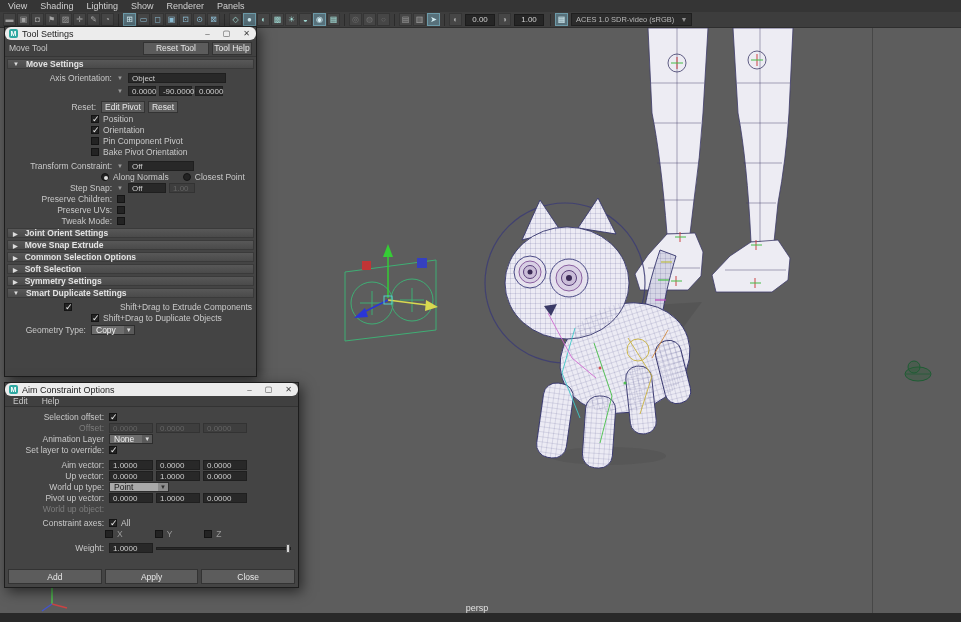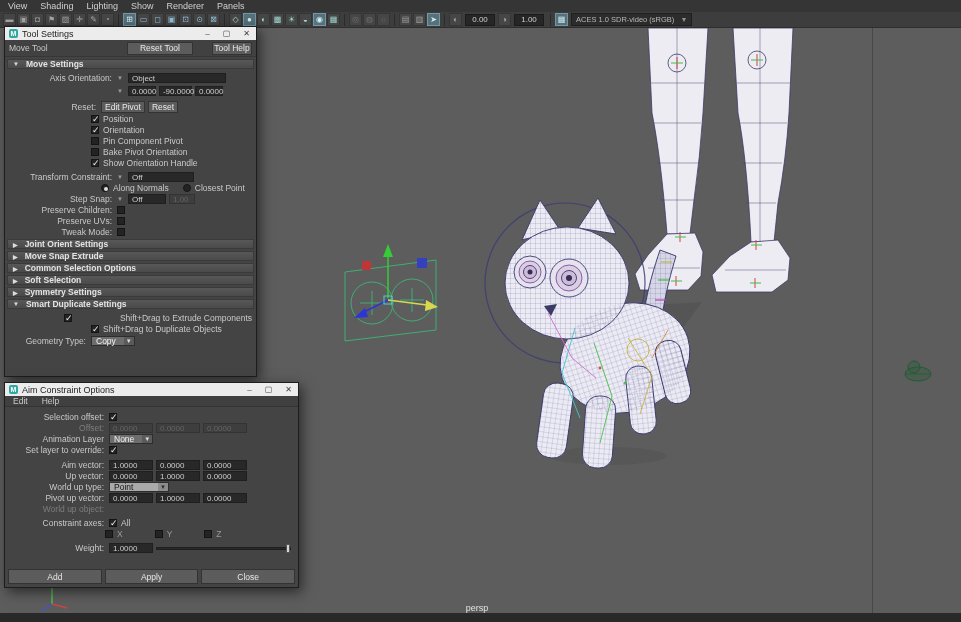--- a/index.html
+++ b/index.html
@@ -31,21 +31,21 @@
   
   #viewport { position:absolute; top:28px; left:0; width:961px; height:585px; background:#5d5d5d; }
   #vline { position:absolute; top:28px; right:9px; width:1px; height:585px; background:#474747; }
   #bottomstrip { position:absolute; top:613px; left:0; width:961px; height:9px; background:#292929; }
   #persp-label { position:absolute; top:603px; left:432px; width:90px; text-align:center;
                  font-size:9px; color:#e2e2e2; z-index:4; }
 
   
   .win { position:absolute; background:#444444; border:1px solid #1d1d1d;
          box-shadow:3px 4px 12px rgba(0,0,0,.55); font-size:8.5px; color:#c9c9c9; z-index:10; }
-  .tbarw { height:13px; background:#ececec; display:flex; align-items:center; padding:0 4px; color:#1d1d1d; }
+  .tbarw { height:13px; background:#ececec; display:flex; align-items:center; padding:0 4px; color:#1d1d1d;border-radius:6px; }
   .mlogo { width:9px; height:9px; background:#2fa9a2; color:#fff; border-radius:2px; font-size:7px;
            font-weight:bold; display:flex; align-items:center; justify-content:center; margin-right:4px; }
   .wtitle { font-size:9px; }
   .wbtns { margin-left:auto; display:flex; gap:13px; color:#3c3c3c; font-size:8px; padding-right:2px; }
   .row { display:flex; align-items:center; height:10px; margin:1px 4px; white-space:nowrap; }
   .lbl { text-align:right; padding-right:5px; color:#c9c9c9; flex:0 0 auto; }
   .lbl.dim { color:#7d7d7d; }
   .fld { background:#282828; color:#cccccc; height:10px; line-height:10px; padding:0 3px;
          margin-right:3px; font-size:8px; border:1px solid #1f1f1f; flex:0 0 auto; }
   .fld.dis { background:#3e3e3e; color:#646464; border-color:#333; }
@@ -294,21 +294,21 @@
       <div class="mlogo">M</div>
       <span class="wtitle">Tool Settings</span>
       <div class="wbtns">
         <span>–</span>
         <span>▢</span>
         <span>✕</span>
       </div>
     </div>
     <div id="ts-movetool">
       <span>Move Tool</span>
-      <div style="margin-left:auto; display:flex; gap:19px;">
+      <div style="margin-left:auto; display:flex; gap:3px;">
         <div class="btn" style="width:66px;">Reset Tool</div>
         <div class="btn" style="width:40px;">Tool Help</div>
       </div>
     </div>
 
     <div class="sect">
       <span class="tri">▼</span>
       <span>Move Settings</span>
     </div>
 
@@ -342,25 +342,20 @@
       </div>
     <div class="row">
         <span style="width:82px;"></span>
       <span class="cb"></span>
       <span>Pin Component Pivot</span>
       </div>
     <div class="row">
         <span style="width:82px;"></span>
       <span class="cb"></span>
       <span>Bake Pivot Orientation</span>
-      </div>
-    <div class="row">
-        <span style="width:82px;"></span>
-      <span class="cb on"></span>
-      <span>Show Orientation Handle</span>
       </div>
 
     <div class="row" style="margin-top:4px;">
       <span class="lbl" style="width:108px;">Transform Constraint:</span>
       <span class="oparrow">▼</span>
       <div class="fld" style="width:66px;">Off</div>
     </div>
     <div class="row">
         <span style="width:92px;"></span>
       <span class="radio on"></span>

